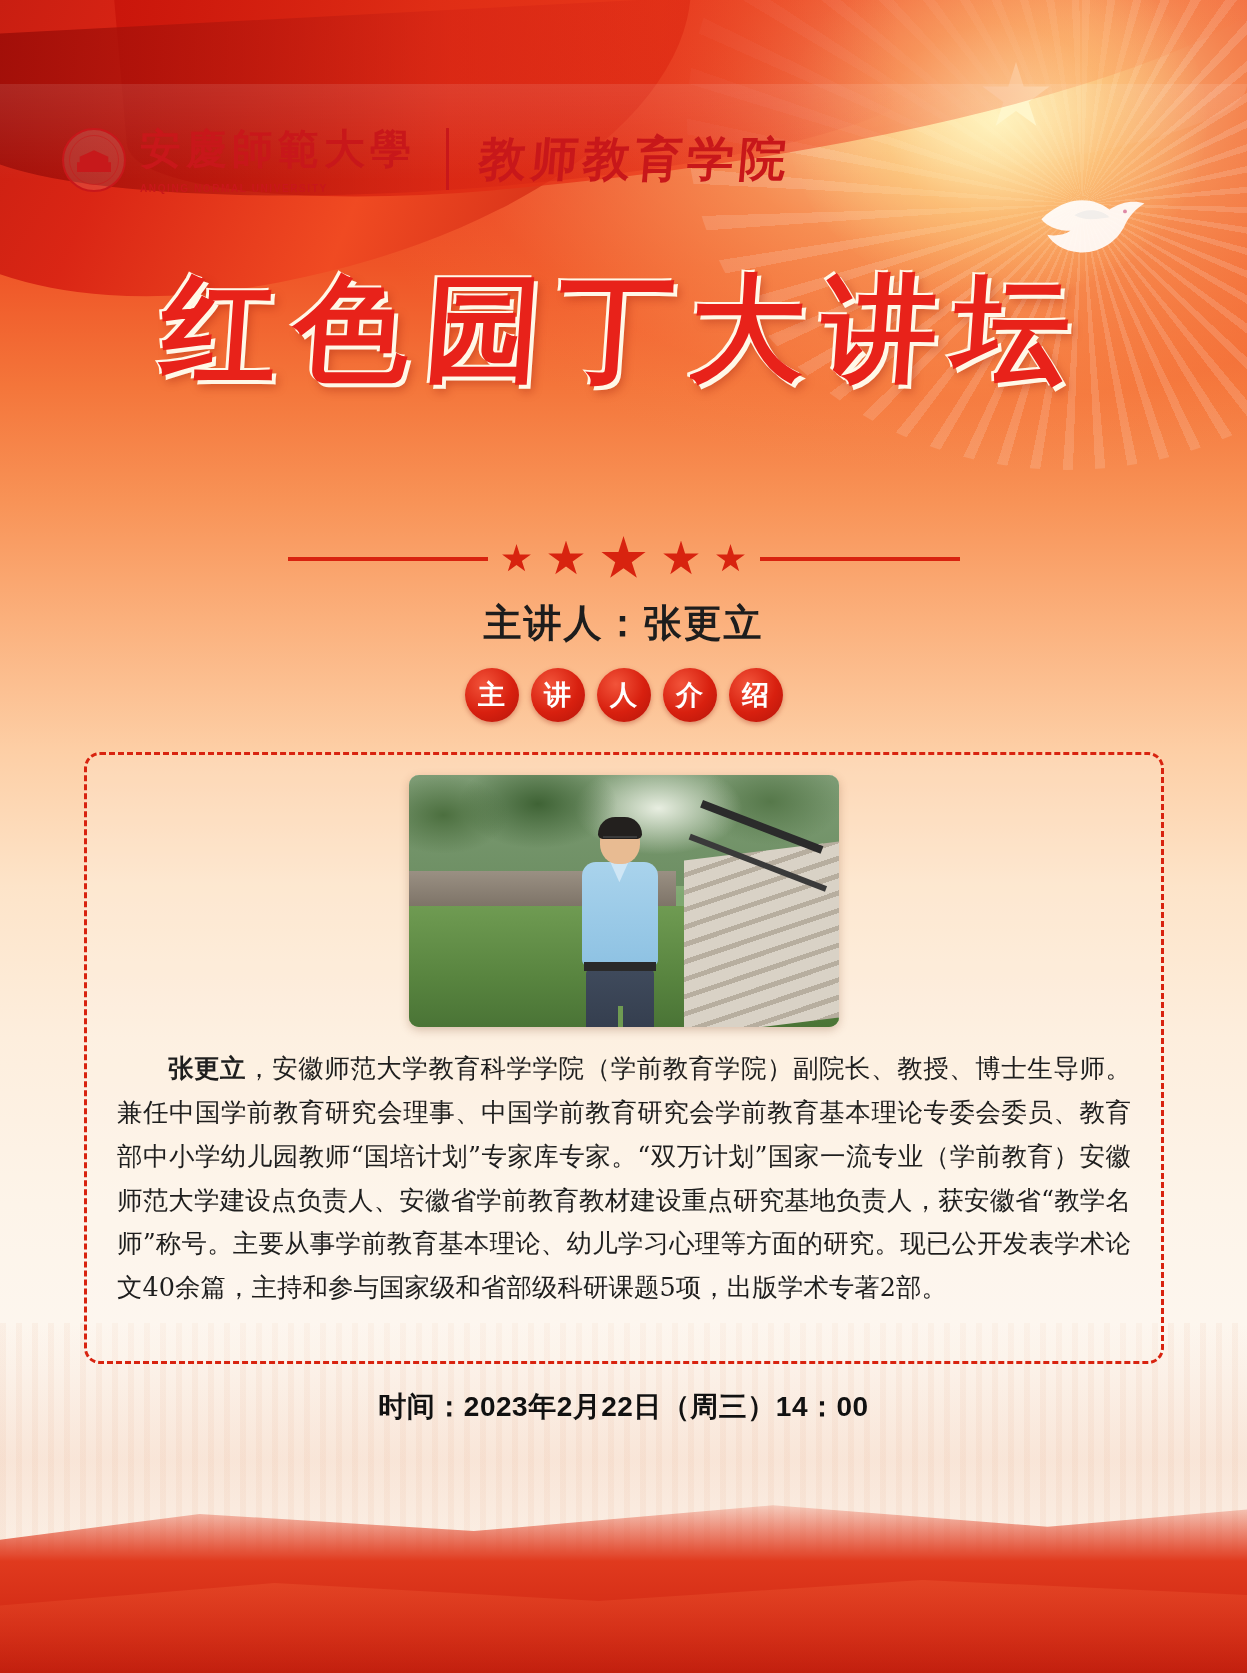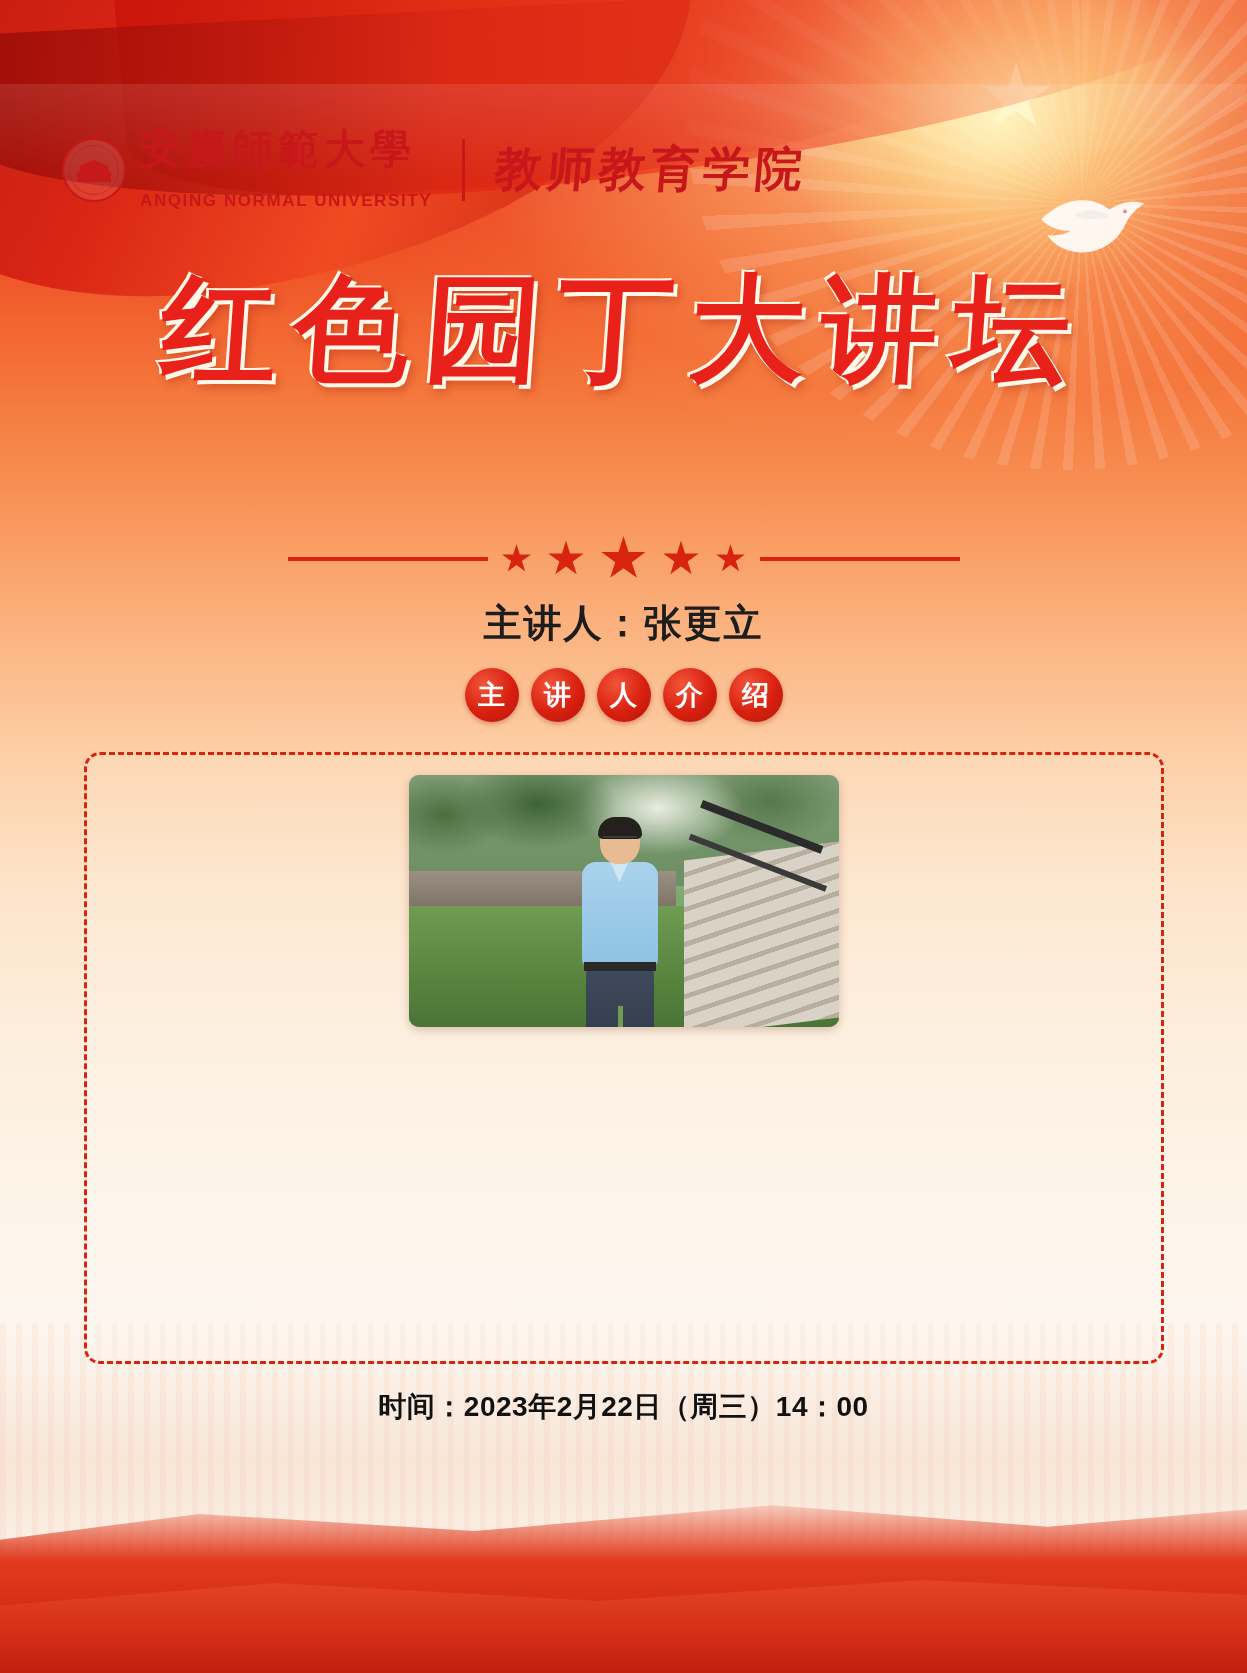--- a/index.html
+++ b/index.html
@@ -125,21 +125,21 @@
       repeating-linear-gradient(90deg, rgba(210,120,70,0.06) 0 6px, rgba(255,255,255,0) 6px 16px),
       linear-gradient(180deg, rgba(230,150,100,0.0) 0%, rgba(225,140,95,0.16) 60%, rgba(220,130,85,0.05) 100%);
     pointer-events: none;
   }
 
   
   .header {
     position: absolute;
     top: 128px; left: 62px;
     display: flex;
-    align-items: center;
+    align-items: flex-start;
     gap: 14px;
     z-index: 6;
   }
   .seal {
     width: 64px; height: 64px;
     border: 2.5px solid #c8171a;
     border-radius: 50%;
     position: relative;
     background: rgba(255,255,255,0.12);
     flex: none;
@@ -165,25 +165,25 @@
     font-family: "DejaVu Serif", serif;
     font-size: 41px;
     font-weight: 700;
     color: #c8171a;
     letter-spacing: 5px;
     line-height: 1.05;
     white-space: nowrap;
   }
   .uni-en {
     font-family: "Liberation Sans", sans-serif;
-    font-size: 17px;
+    font-size: 10px;
     font-weight: 700;
     color: #c8171a;
     letter-spacing: 1.6px;
-    margin-top: 20px;
+    margin-top: 12px;
     white-space: nowrap;
   }
   .hdr-sep {
     width: 3px; height: 62px;
     background: #c8171a;
     margin: 0 16px;
     flex: none;
   }
   .college {
     font-family: "DejaVu Serif", serif;
@@ -437,17 +437,18 @@
         <div class="ph-shirt"></div>
         <div class="ph-collar"></div>
         <div class="ph-head"></div>
         <div class="ph-hair"></div>
         <div class="ph-glass"></div>
         <div class="ph-pants"></div>
         <div class="ph-belt"></div>
         <div class="ph-leggap"></div>
       </div>
     </div>
+    <div class="bio"><b>张更立</b>，安徽师范大学教育科学学院（学前教育学院）副院长、教授、博士生导师。兼任中国学前教育研究会理事、中国学前教育研究会学前教育基本理论专委会委员、教育部中小学幼儿园教师“国培计划”专家库专家。“双万计划”国家一流专业（学前教育）安徽师范大学建设点负责人、安徽省学前教育教材建设重点研究基地负责人，获安徽省“教学名师”称号。主要从事学前教育基本理论、幼儿学习心理等方面的研究。现已公开发表学术论文40余篇，主持和参与国家级和省部级科研课题5项，出版学术专著2部。</div>
   </div>
 
   <div class="foot time">时间：2023年2月22日（周三）14：00</div>
 
 </div>
 
 </body></html>

